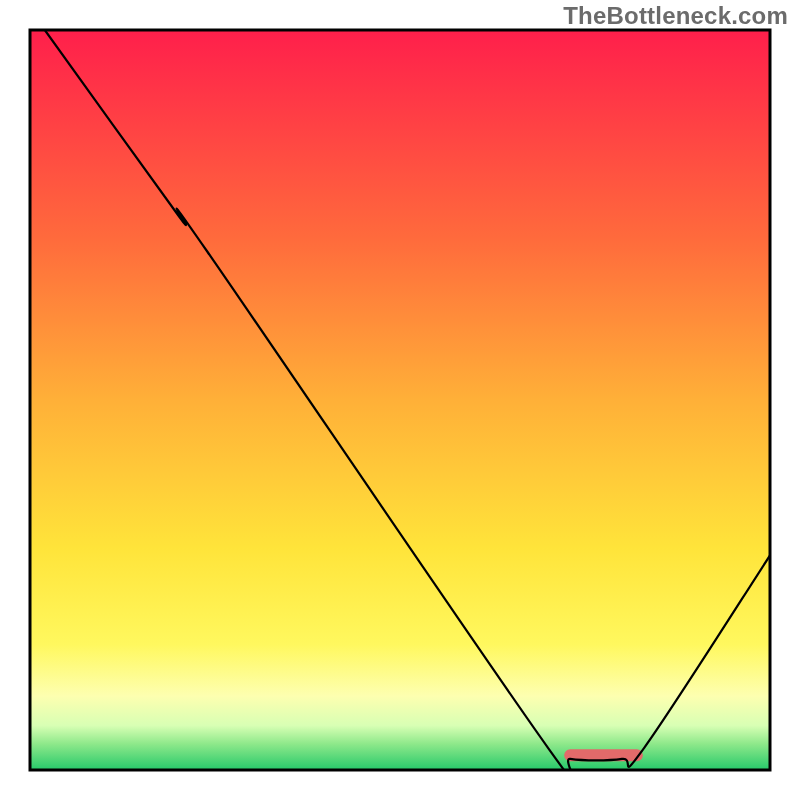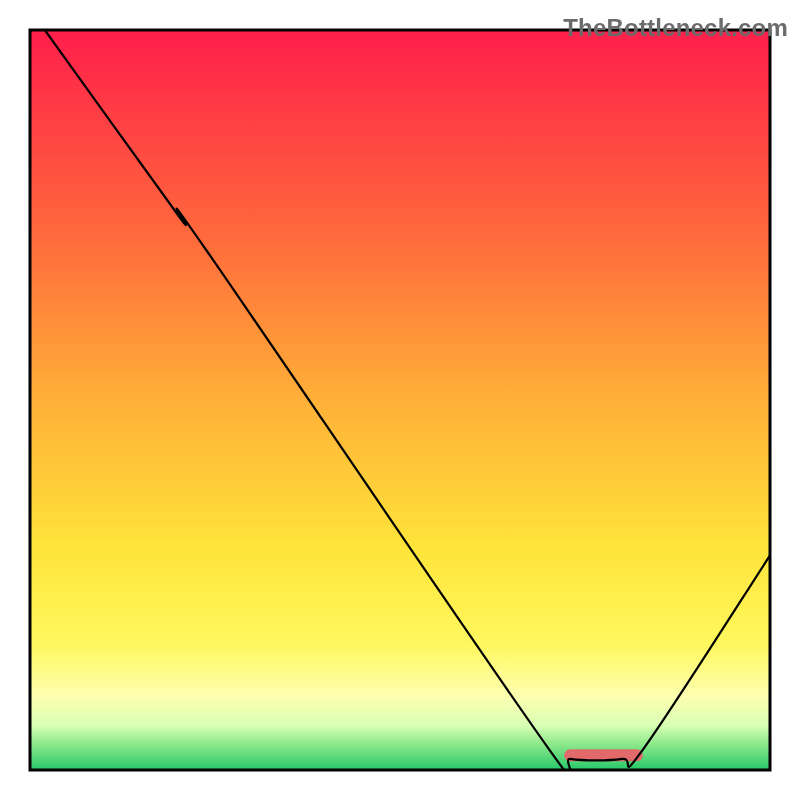--- a/index.html
+++ b/index.html
@@ -11,21 +11,21 @@
     background: #fff;
     font-family: Arial, Helvetica, sans-serif;
   }
   .stage {
     position: relative;
     width: 800px;
     height: 800px;
   }
   .watermark {
     position: absolute;
-    top: 14px;
+    top: 2px;
     right: 12px;
     font-size: 24px;
     font-weight: 600;
     color: #6b6b6b;
     letter-spacing: 0.2px;
     z-index: 10;
     user-select: none;
   }
   svg {
     display: block;

